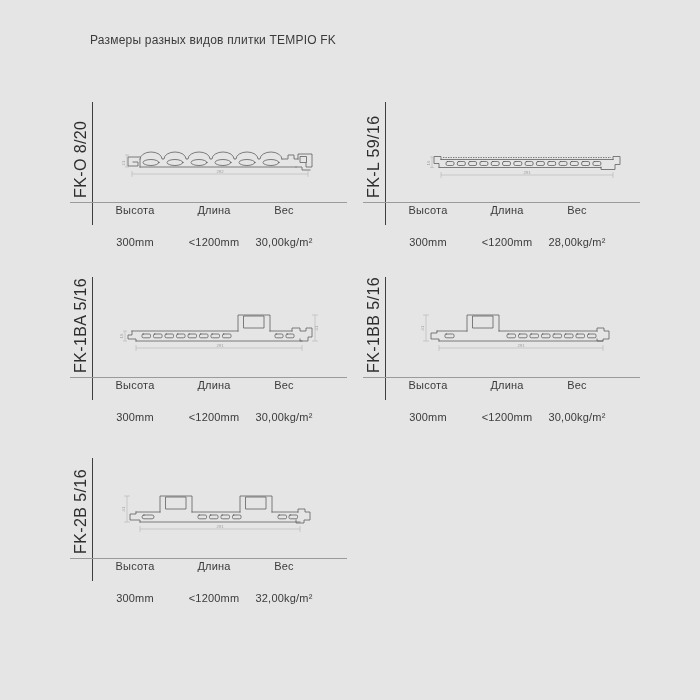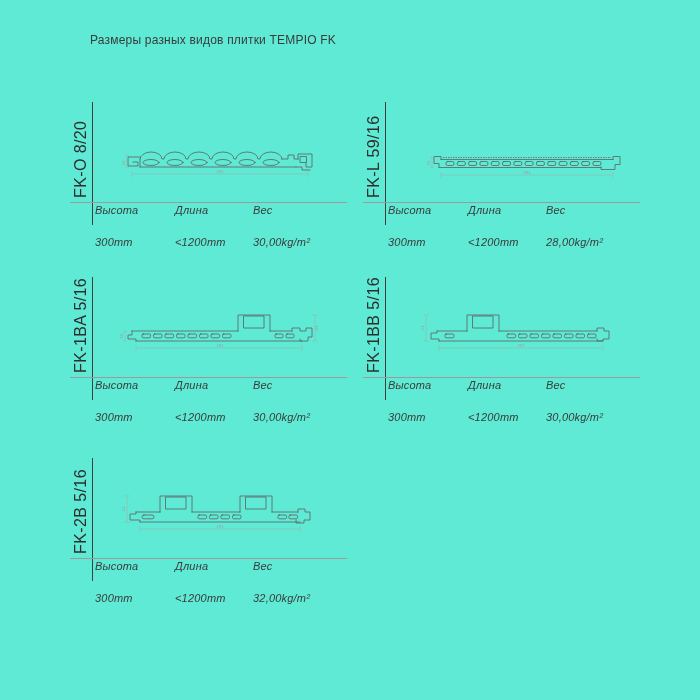--- a/index.html
+++ b/index.html
@@ -1,26 +1,26 @@
 <!DOCTYPE html>
 <html><head>
 <meta charset="utf-8">
 <style>
   html,body{margin:0;padding:0;background:#fff;}
-  .page{position:relative;width:700px;height:700px;background:#5eead4;overflow:hidden;
+  .page{position:relative;width:700px;height:700px;background:#e5e5e5;overflow:hidden;
         font-family:"Liberation Sans",sans-serif;color:#3b3b3b;}
   .title{position:absolute;left:90px;top:33px;font-size:12px;letter-spacing:.2px;color:#3b3b3b;}
   .spec{position:absolute;width:278px;height:170px;}
   .vline{position:absolute;left:22px;top:12px;width:1px;height:123px;background:#3f3f3f;}
   .rule{position:absolute;left:0;top:112px;width:277px;height:1px;background:#9b9b9b;}
   .slabel{position:absolute;left:2px;top:108px;transform:rotate(-90deg);transform-origin:0 0;
           font-size:16px;font-weight:500;letter-spacing:.4px;color:#2e2e2e;white-space:nowrap;}
   .draw{position:absolute;}
   .trow{position:absolute;left:25px;width:245px;display:flex;font-size:11px;letter-spacing:.2px;}
-  .trow span{display:block;font-style:italic;}
+  .trow span{display:block;text-align:center;}
   .trow span:nth-child(1){width:80px;}
   .trow span:nth-child(2){width:78px;}
   .trow span:nth-child(3){width:62px;}
   .thead{top:114px;}
   .tvals{top:134px;margin-top:12px;}
   .pf{fill:none;stroke:#5f5f5f;stroke-width:.8;stroke-linejoin:round;stroke-linecap:square;}
   .pfd{fill:none;stroke:#5f5f5f;stroke-width:.8;stroke-dasharray:1.4 1.1;}
   .dim{fill:none;stroke:#a8a8a8;stroke-width:.5;}
   .dt{fill:#9f9f9f;font-size:4.3px;font-family:"Liberation Sans",sans-serif;}
 </style>

